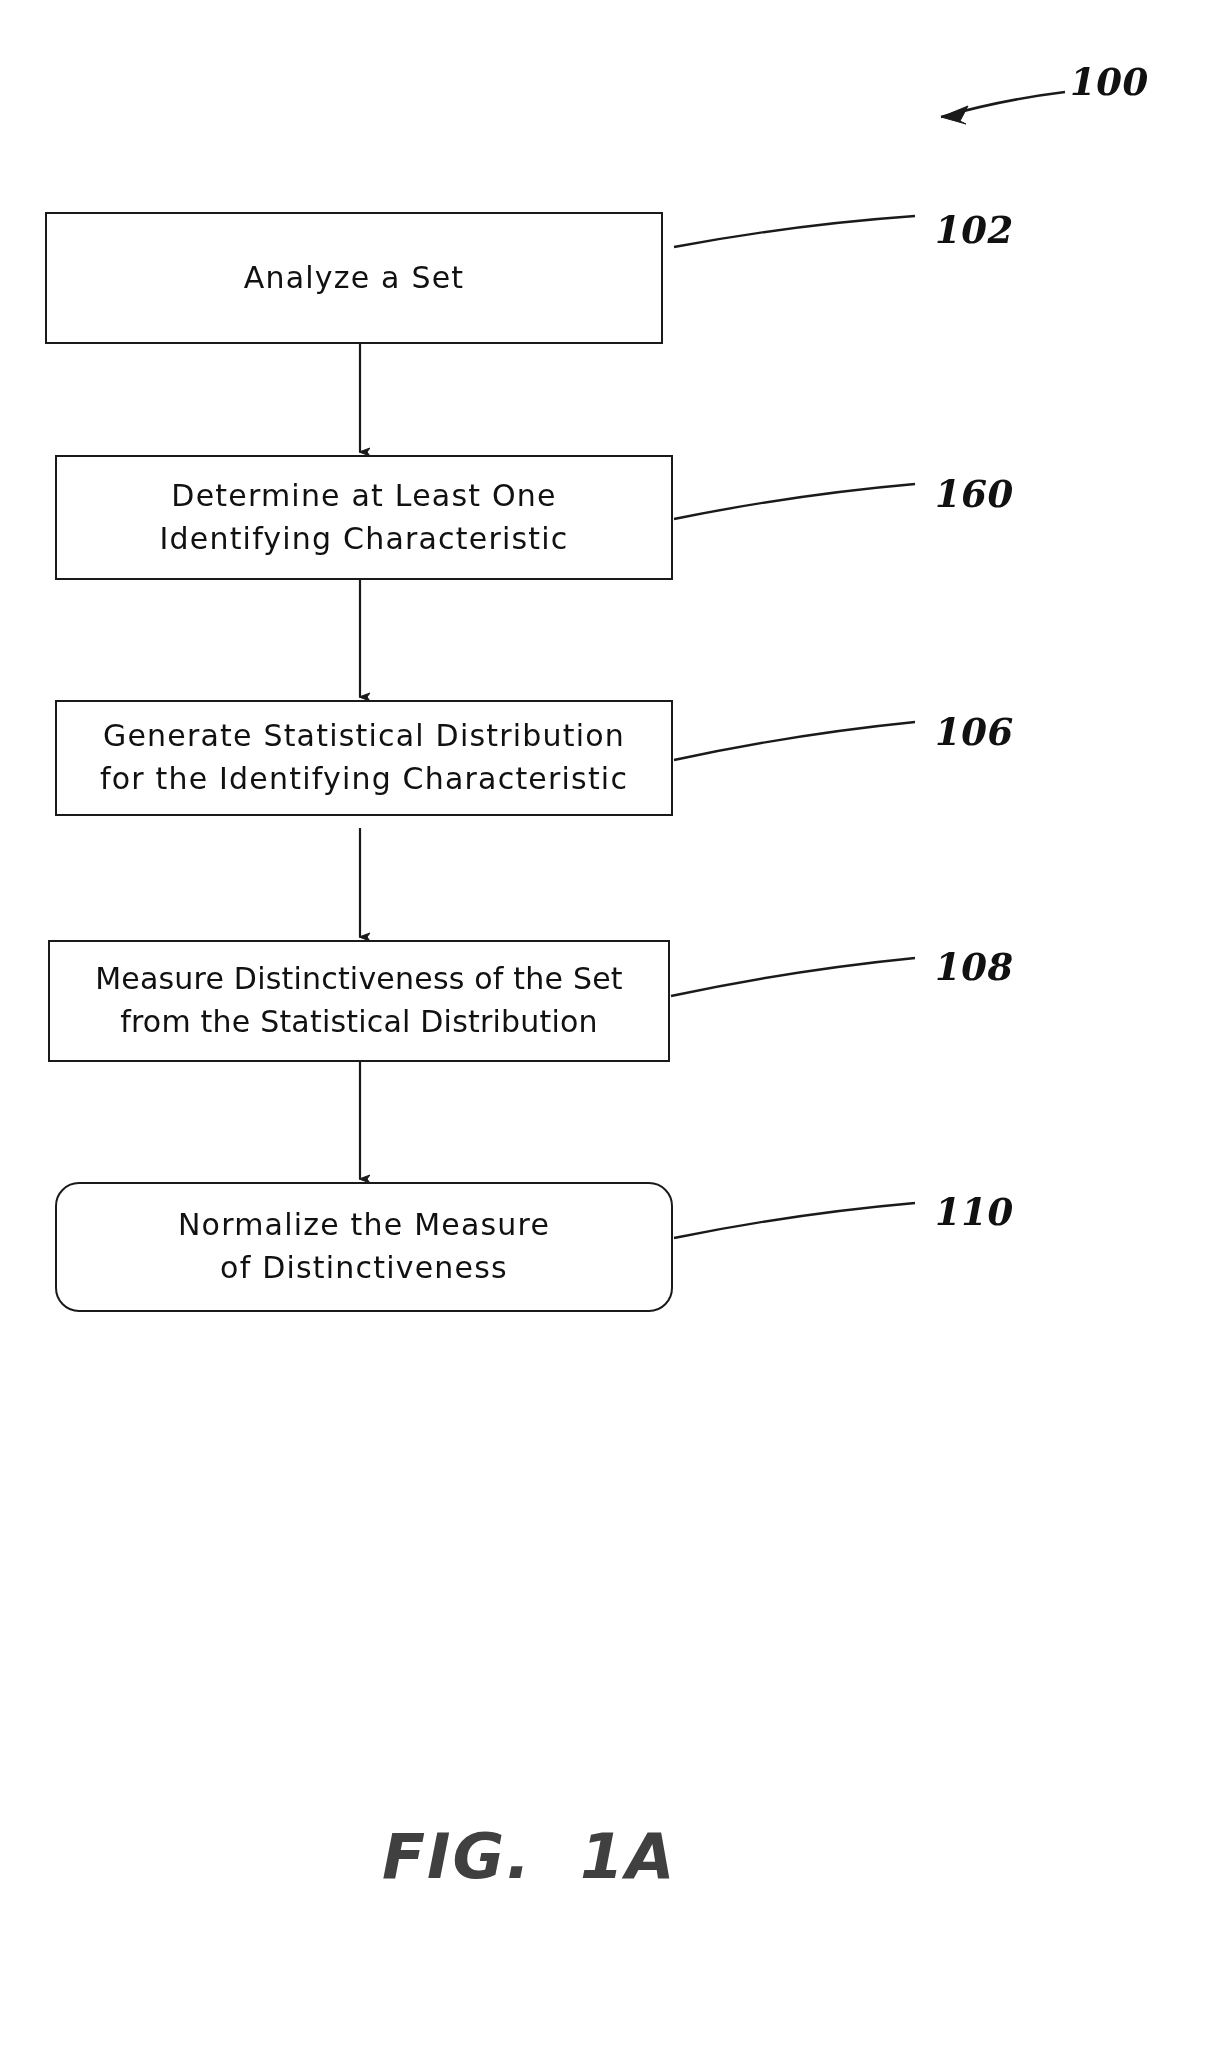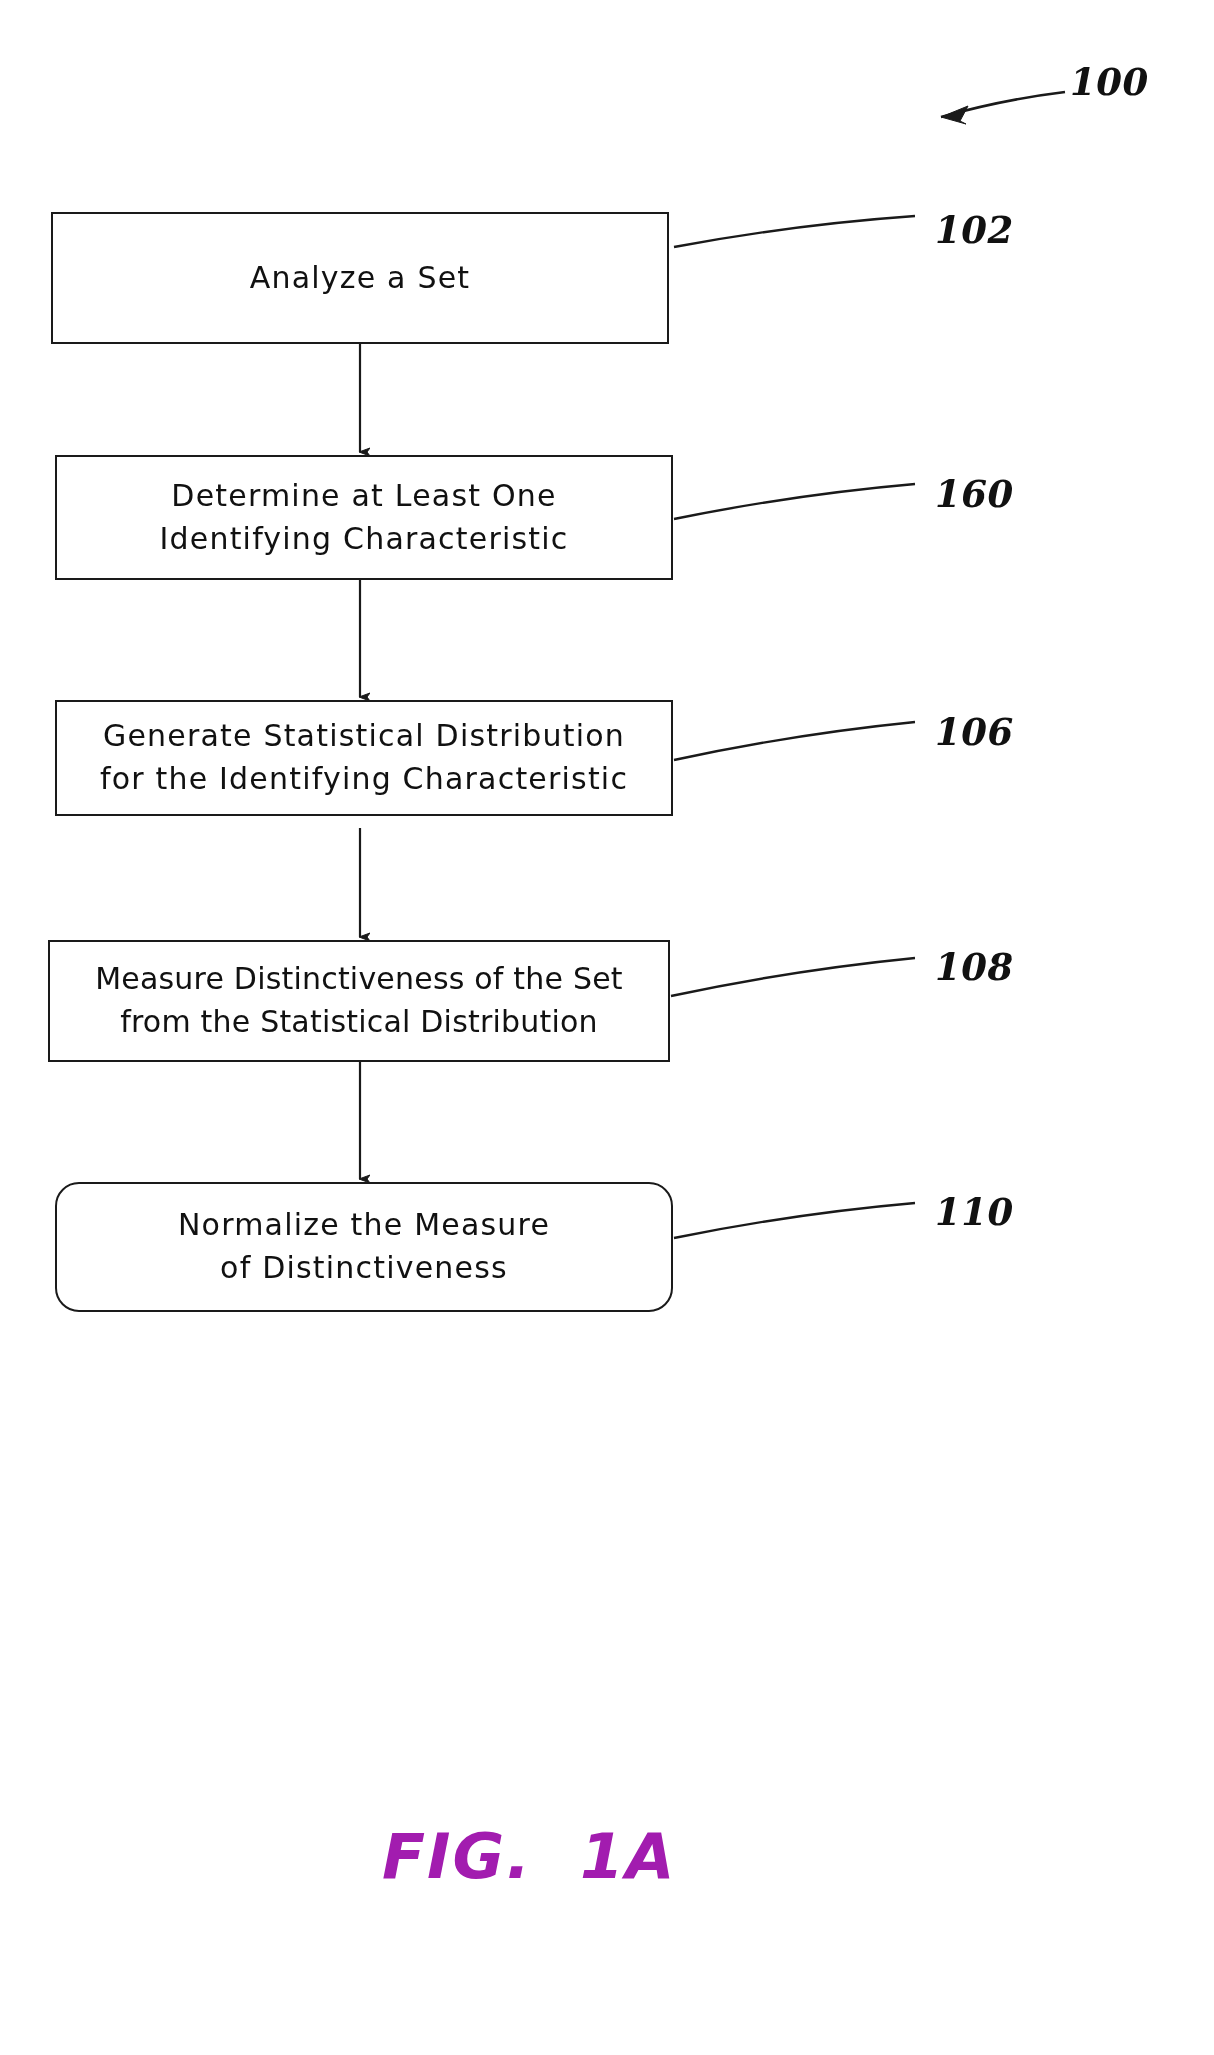--- a/index.html
+++ b/index.html
@@ -57,21 +57,21 @@
   }
 
   
   .fig-caption {
     position: absolute;
     font-family: "DejaVu Sans", sans-serif;
     font-style: italic;
     font-weight: bold;
     font-size: 63px;
     letter-spacing: 2px;
-    color: #a21caf;
+    color: #404040;
     white-space: pre;
   }
 
   
   #connectors {
     position: absolute;
     left: 0;
     top: 0;
     width: 1214px;
     height: 2055px;
@@ -105,21 +105,21 @@
         <path d="M 671 996 Q 793 970 915 958" fill="none" stroke-width="2.4"></path>
         <path d="M 674 1238 Q 794.5 1213.5 915 1203" fill="none" stroke-width="2.4"></path>
         <path d="M 1065 92 Q 1003 99.5 941 117" fill="none" stroke-width="2.6"></path>
         <polygon points="941,117 968,106 960,121 966,124" fill="#1a1a1a"></polygon>
       </g>
   </svg>
 
   <div class="ref-num" id="overall-ref" style="left:1070px; top:60px;">100</div>
 
   <div id="box-layer">
-      <div class="fc-box" style="left: 51px; top: 212px; width: 618px; height: 132px;">
+      <div class="fc-box" style="left: 45px; top: 212px; width: 618px; height: 132px;">
         <div class="fc-label">Analyze a Set</div>
       </div>
       <div class="fc-box" style="left: 55px; top: 455px; width: 618px; height: 125px;">
         <div class="fc-label">Determine at Least One
 Identifying Characteristic</div>
       </div>
       <div class="fc-box" style="left: 55px; top: 700px; width: 618px; height: 116px;">
         <div class="fc-label">Generate Statistical Distribution
 for the Identifying Characteristic</div>
       </div>

